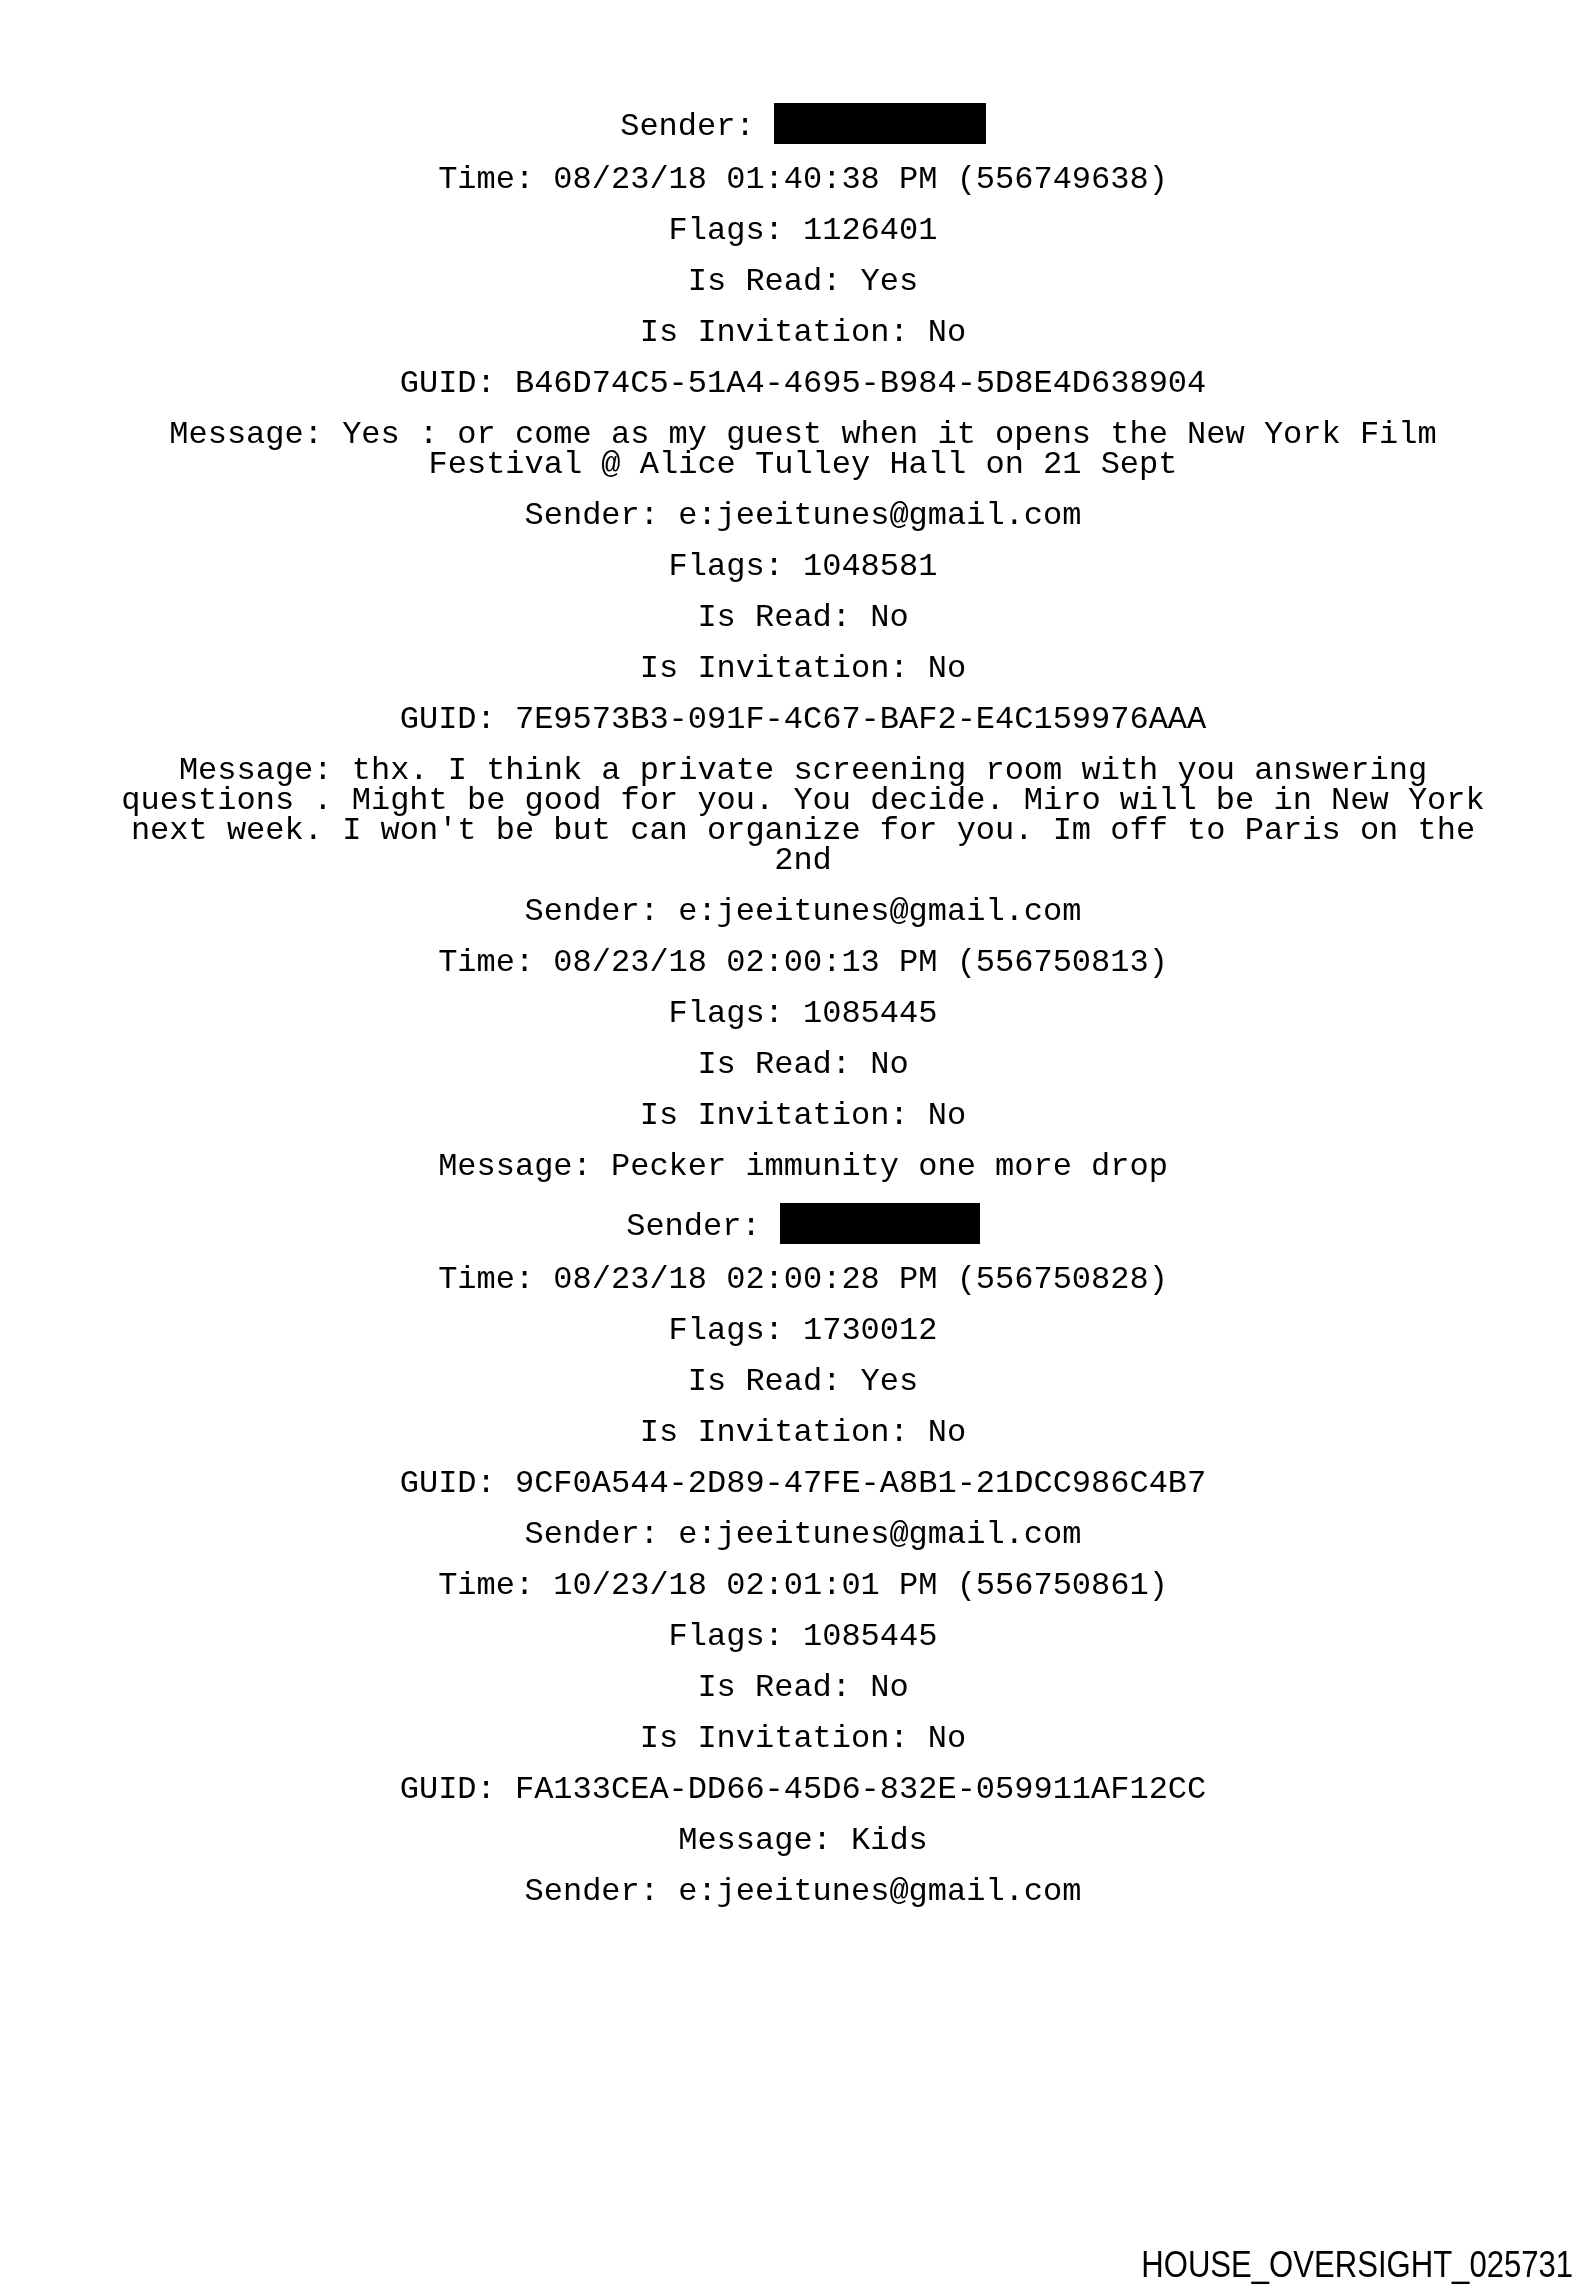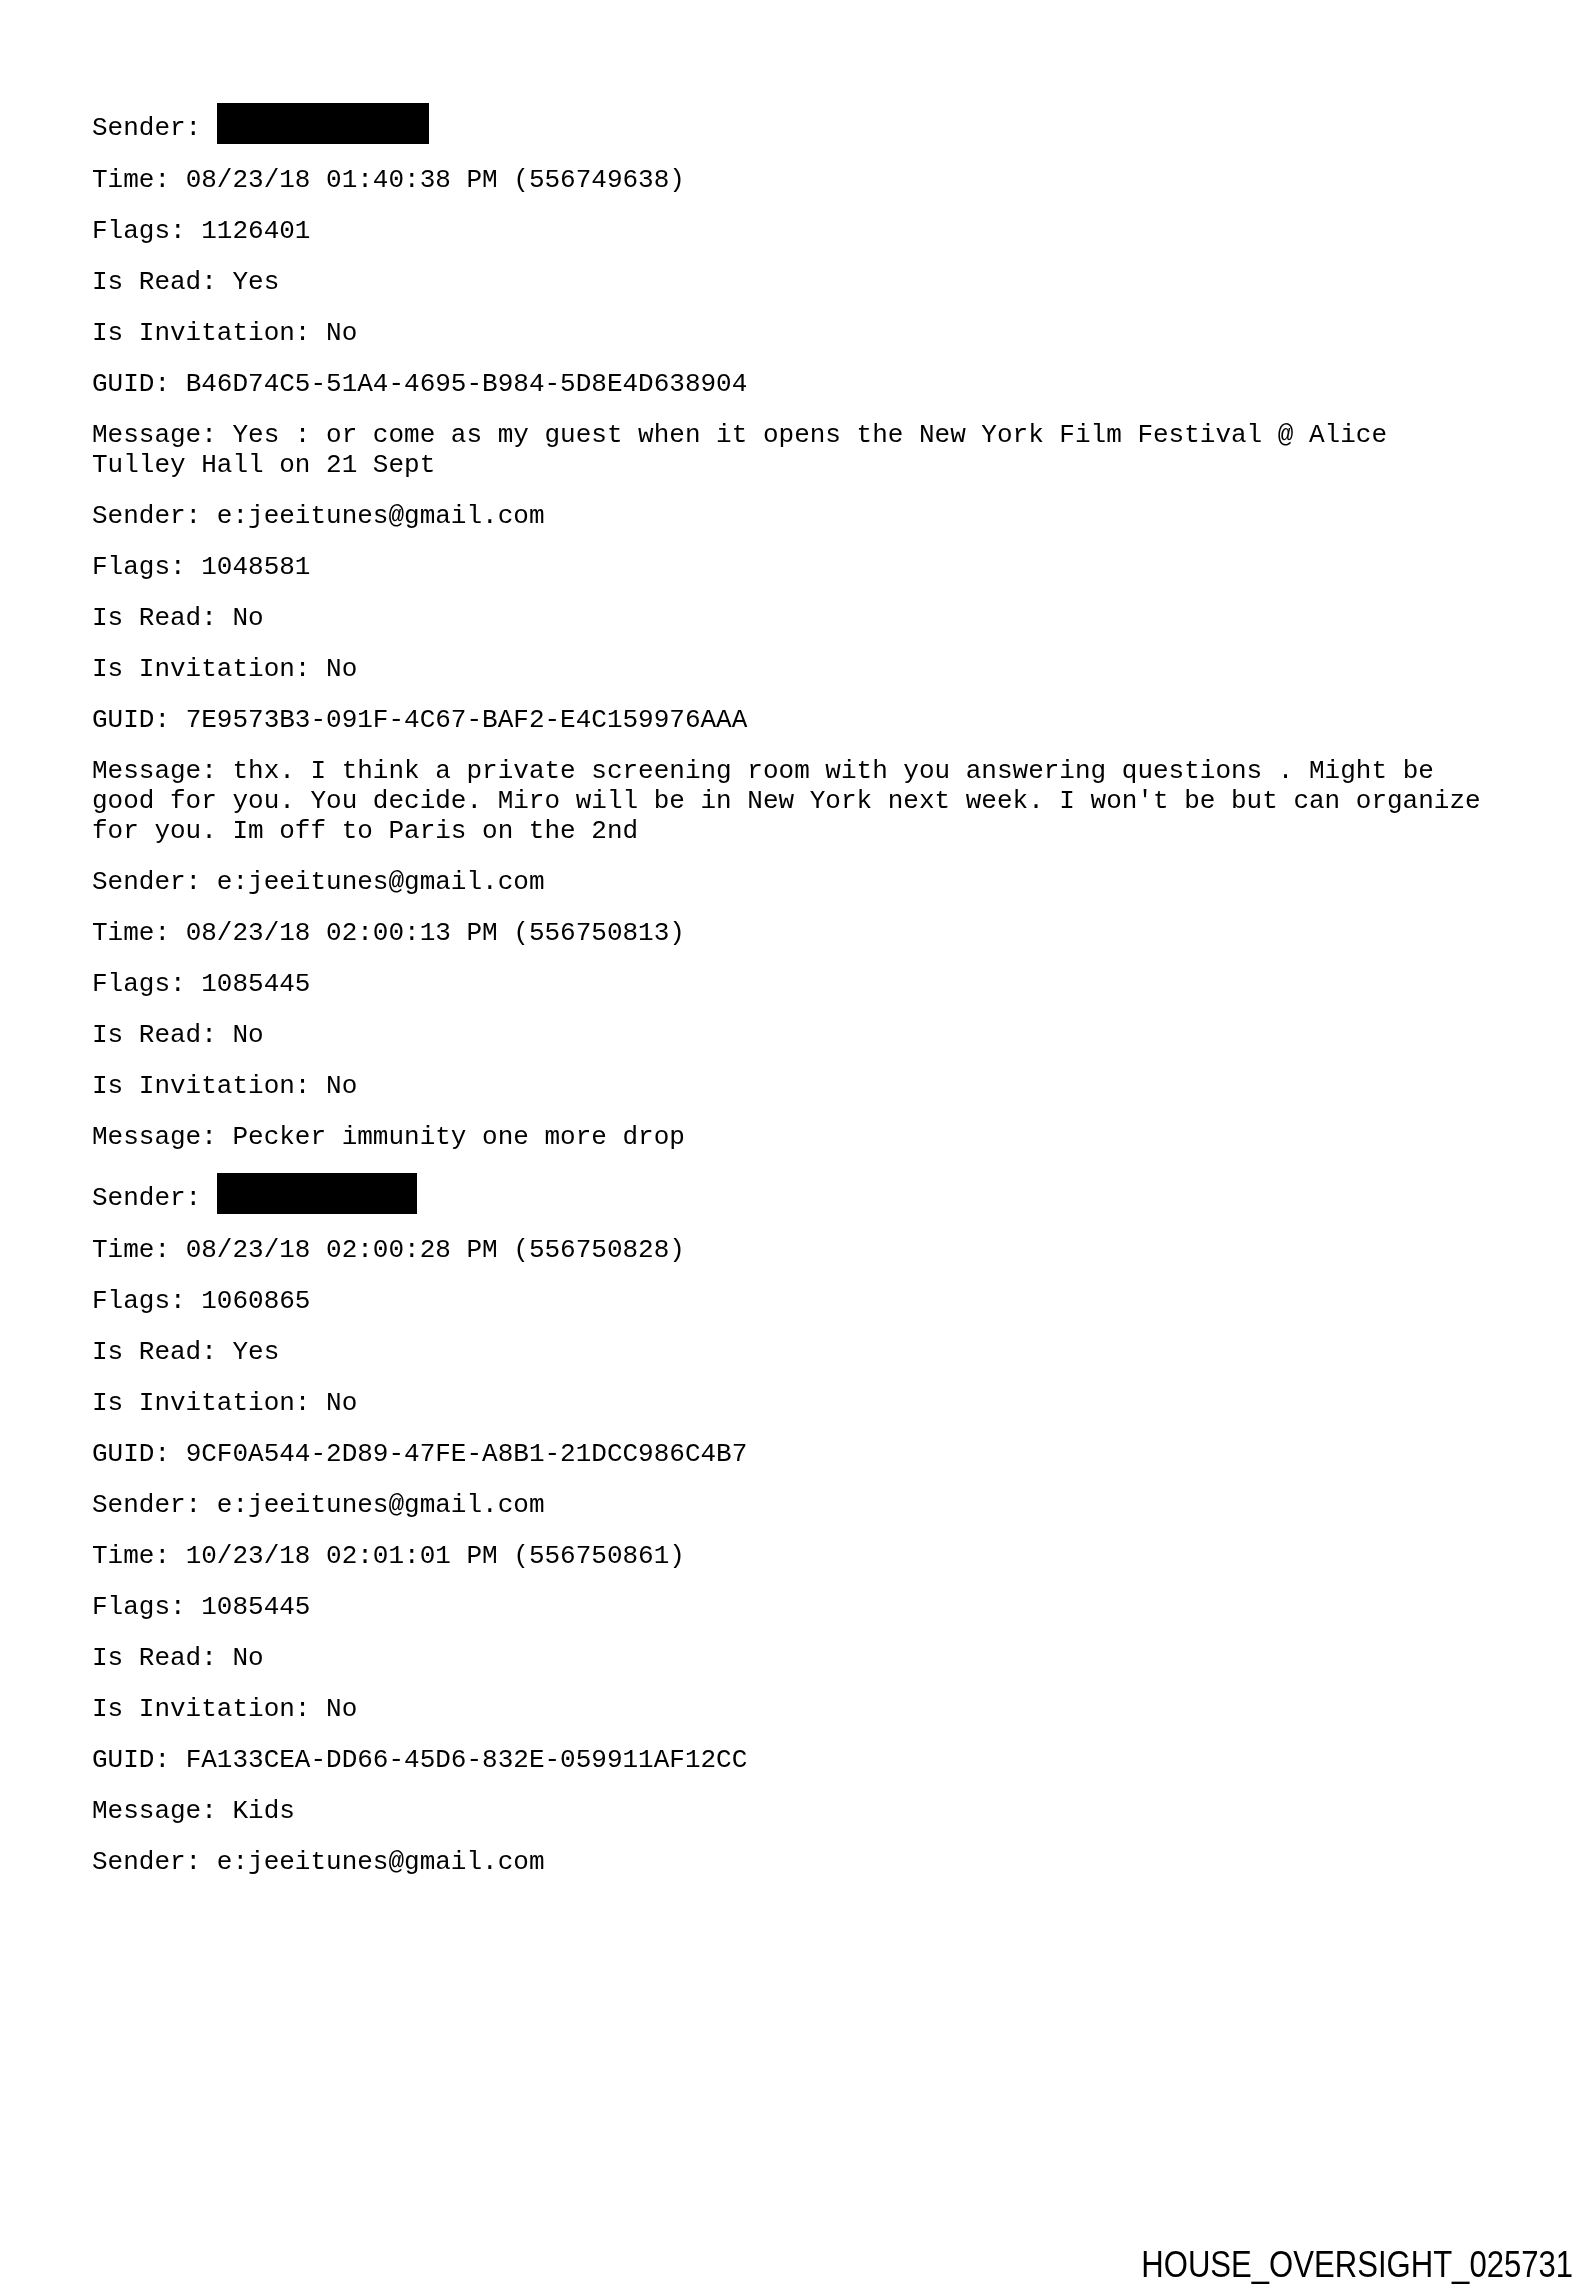--- a/index.html
+++ b/index.html
@@ -8,27 +8,28 @@
     width: 1591px;
     height: 2295px;
     background: #ffffff;
     position: relative;
     color: #000000;
     font-family: "Liberation Mono", "DejaVu Sans Mono", monospace;
     overflow: hidden;
   }
   .doc {
     position: absolute;
-    left: 92px;
+    left: 106px;
     top: 103px;
     width: 1394px; 
-    font-size: 26px;
+    font-size: 32px;
     line-height: 30px;
     white-space: normal;
     word-spacing: normal;
+    text-align: center;
   }
   .doc p {
     margin: 0 0 21px 0; 
   }
   .record {
     margin: 0 0 21px 0; 
   }
   .partial-record { margin: 0; }
   .redaction {
     display: inline-block;
@@ -80,21 +81,21 @@
     <p><span>Time:</span> <span>08/23/18 02:00:13 PM (556750813)</span></p>
     <p><span>Flags:</span> <span>1085445</span></p>
     <p><span>Is Read:</span> <span>No</span></p>
     <p><span>Is Invitation:</span> <span>No</span></p>
     <p><span>Message:</span> <span>Pecker immunity one more drop</span></p>
   </section>
 
   <section class="record">
     <p><span>Sender:</span> <span class="redaction sm"></span></p>
     <p><span>Time:</span> <span>08/23/18 02:00:28 PM (556750828)</span></p>
-    <p><span>Flags:</span> <span>1060865</span></p>
+    <p><span>Flags:</span> <span>1730012</span></p>
     <p><span>Is Read:</span> <span>Yes</span></p>
     <p><span>Is Invitation:</span> <span>No</span></p>
     <p><span>GUID:</span> <span>9CF0A544-2D89-47FE-A8B1-21DCC986C4B7</span></p>
   </section>
 
   <section class="record">
     <p><span>Sender:</span> <span>e:jeeitunes@gmail.com</span></p>
     <p><span>Time:</span> <span>10/23/18 02:01:01 PM (556750861)</span></p>
     <p><span>Flags:</span> <span>1085445</span></p>
     <p><span>Is Read:</span> <span>No</span></p>

